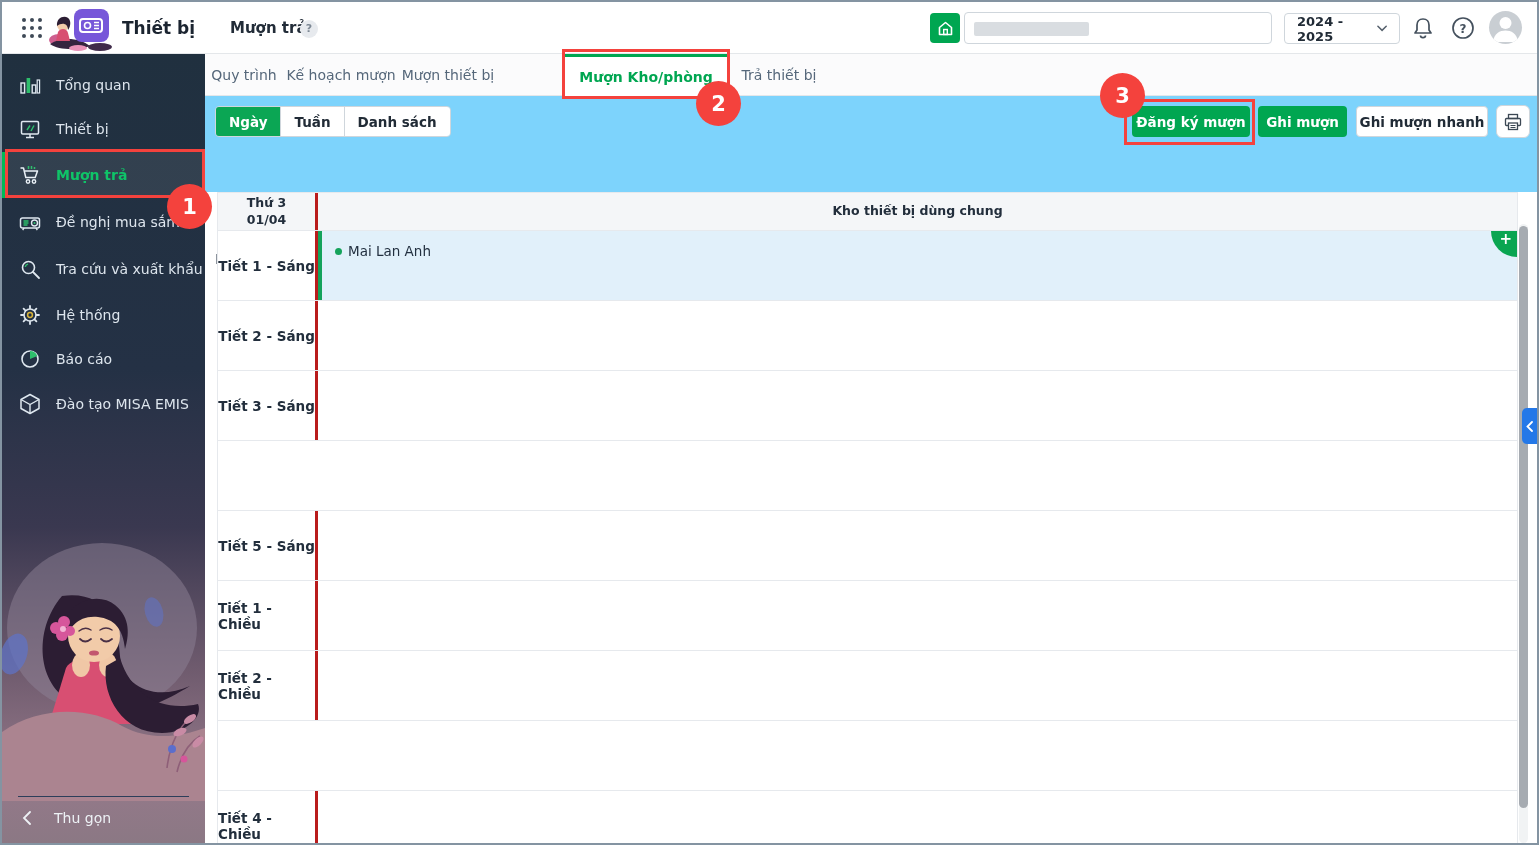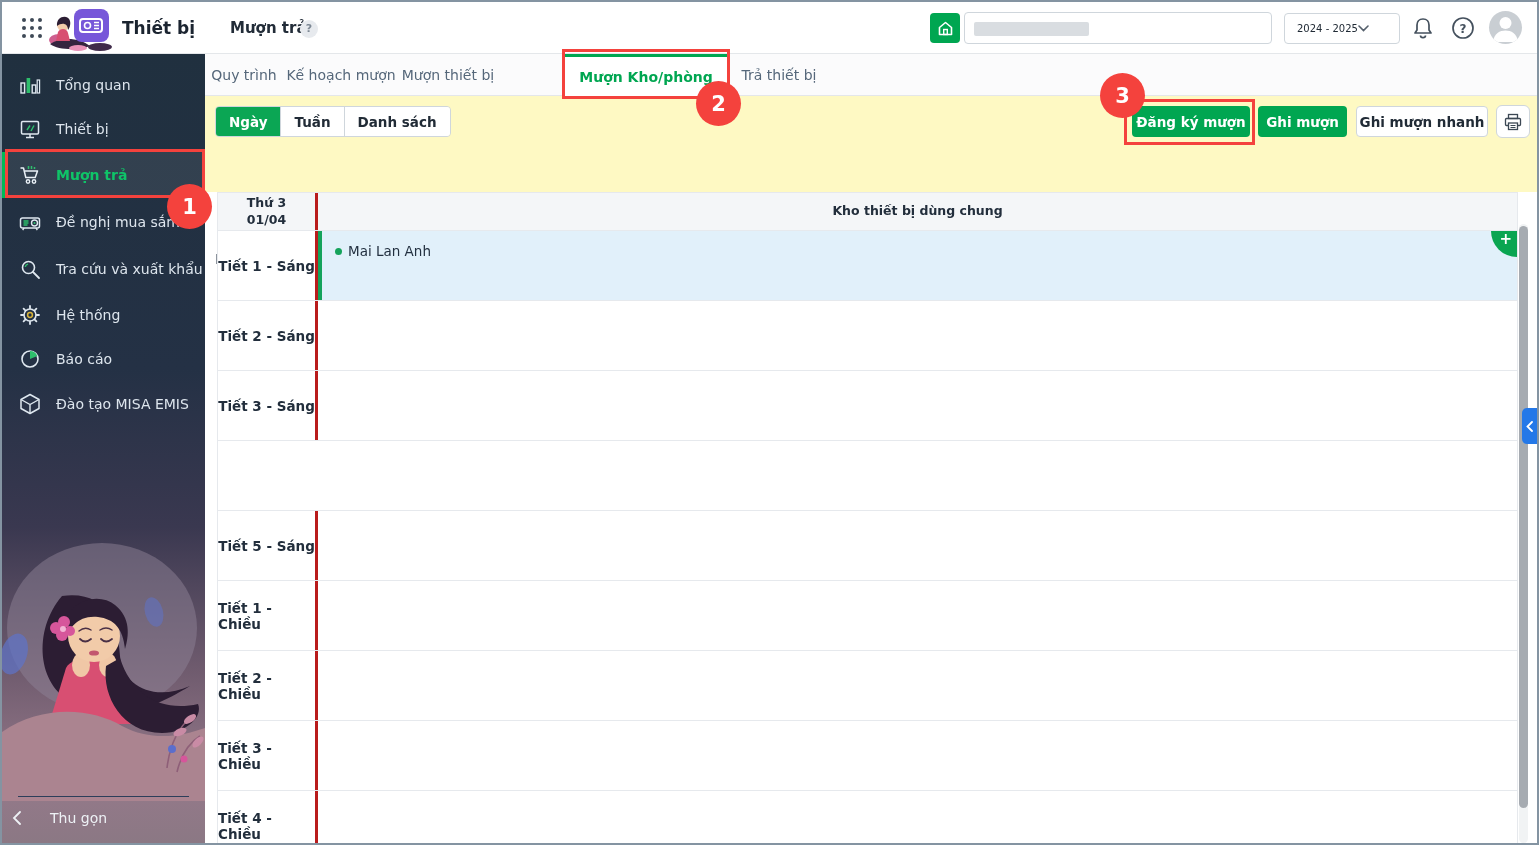--- a/index.html
+++ b/index.html
@@ -15,40 +15,40 @@
   .appgrid{position:absolute;left:18px;top:14px;width:24px;height:24px;cursor:pointer;}
   .logo{position:absolute;left:46px;top:3px;width:66px;height:48px;}
   .module-title{position:absolute;left:120px;top:0;height:52px;line-height:52px;font-size:17px;font-weight:bold;color:#1b2430;}
   .page-title{position:absolute;left:228px;top:0;height:52px;line-height:52px;font-size:15px;font-weight:600;color:#222c38;}
   .help-badge{position:absolute;left:298px;top:18px;width:18px;height:18px;border-radius:50%;background:#e7eaee;color:#7d8894;
     font-size:11px;font-weight:bold;text-align:center;line-height:18px;}
   .home-btn{position:absolute;left:928px;top:11px;width:30px;height:30px;background:#00a651;border-radius:4px;display:flex;align-items:center;justify-content:center;}
   .school-input{position:absolute;left:962px;top:10px;width:308px;height:32px;border:1px solid #cfd6dc;border-radius:4px;background:#fff;}
   .redacted{position:absolute;left:9px;top:9px;width:115px;height:14px;background:#d9dde1;border-radius:2px;}
   .year-select{position:absolute;left:1282px;top:11px;width:116px;height:31px;border:1px solid #cfd6dc;border-radius:4px;
-    display:flex;align-items:center;padding:0 12px;font-size:10px;color:#212b36;justify-content:flex-start;cursor:pointer;}
+    display:flex;align-items:center;padding:0 12px;font-size:13px;color:#212b36;justify-content:space-between;cursor:pointer;font-weight:bold;}
   .icon-btn{position:absolute;top:13px;width:26px;height:26px;display:flex;align-items:center;justify-content:center;cursor:pointer;}
   .avatar{position:absolute;left:1487px;top:9px;width:33px;height:33px;border-radius:50%;background:#c9ced3;overflow:hidden;cursor:pointer;}
   .avatar svg{display:block;}
   
   .sidebar{position:absolute;left:0;top:52px;bottom:0;width:203px;overflow:hidden;
     background:linear-gradient(180deg,#20303f 0%,#243145 40%,#3a3850 60%,#6f5b6e 78%,#95798a 92%,#8b7884 100%);}
   .nav-item{position:absolute;left:0;right:0;height:46px;display:flex;align-items:center;gap:15px;padding-left:17px;color:#dde5ed;font-size:14px;cursor:pointer;}
   .nav-item .nav-label{white-space:nowrap;}
   .nav-item.active{background:rgba(255,255,255,.08);color:#0fc468;font-weight:bold;}
   .nav-item.active::before{content:"";position:absolute;left:0;top:0;bottom:0;width:4px;background:#00bb55;}
   .side-illu{position:absolute;left:0;bottom:42px;width:203px;height:265px;pointer-events:none;}
   .side-divider{position:absolute;left:16px;right:16px;bottom:46px;border-top:1px solid #2c3e5a;}
-  .collapse-row{position:absolute;left:0;right:0;bottom:8px;height:34px;display:flex;align-items:center;gap:29px;padding-left:10px;color:#edf1f5;font-size:14px;cursor:pointer;}
+  .collapse-row{position:absolute;left:0;right:0;bottom:8px;height:34px;display:flex;align-items:center;gap:23px;padding-left:20px;color:#edf1f5;font-size:14px;cursor:pointer;}
   
   .tabrow{position:absolute;left:203px;right:0;top:52px;height:42px;background:#fbfbfc;border-bottom:1px solid #e4e7ea;}
   .tab{position:absolute;top:0;height:42px;display:flex;align-items:center;justify-content:center;font-size:14px;color:#55677a;cursor:pointer;white-space:nowrap;}
   .tab.active{background:#fff;border-top:3px solid #00a651;color:#00a651;font-weight:bold;}
   
-  .toolbar{position:absolute;left:203px;right:0;top:94px;height:96px;background:#fef9c3;}
+  .toolbar{position:absolute;left:203px;right:0;top:94px;height:96px;background:#7dd3fc;}
   .seg{position:absolute;left:10px;top:10px;display:inline-flex;border:1px solid #cfd6dc;border-radius:4px;overflow:hidden;height:31px;}
   .seg button{height:100%;padding:0 13px;background:#fff;border:none;border-left:1px solid #cfd6dc;font-size:13.5px;font-weight:600;color:#212b36;cursor:pointer;font-family:inherit;}
   .seg button:first-child{border-left:none;}
   .seg button.active{background:#0ba654;color:#fff;}
   .date-label{position:absolute;left:10px;top:161px;color:#5a6572;font-size:13.5px;top:155px;}
   .date-box{position:absolute;left:40px;top:148px;width:98px;height:31px;border:1px solid #cfd6dc;border-radius:4px;display:flex;align-items:center;background:#fff;}
   .date-box input{border:none;outline:none;width:64px;padding:0 0 0 8px;font-size:12.5px;color:#212b36;font-family:inherit;background:transparent;}
   .date-box .cal{width:28px;height:100%;border-left:1px solid #e2e6ea;display:flex;align-items:center;justify-content:center;cursor:pointer;}
   .filter-btn{position:absolute;left:146px;top:148px;width:98px;height:31px;border:1px solid #cfd6dc;border-radius:4px;background:#fff;
     display:flex;align-items:center;justify-content:center;gap:6px;font-size:12.5px;font-weight:600;color:#212b36;cursor:pointer;font-family:inherit;}
@@ -390,21 +390,20 @@
     </div>
     <div class="srow body-row">
       <div class="cell label-cell">Tiết 1 - Chiều</div>
       <div class="cell slot-cell"></div>
     </div>
     <div class="srow body-row">
       <div class="cell label-cell">Tiết 2 - Chiều</div>
       <div class="cell slot-cell"></div>
     </div>
     <div class="srow body-row">
-      <div class="cell label-cell">Tiết 3 - Chiều</div>
       <div class="cell slot-cell"></div>
     </div>
     <div class="srow body-row">
       <div class="cell label-cell">Tiết 4 - Chiều</div>
       <div class="cell slot-cell"></div>
     </div>
   </div>
 
   <div class="vtrack">
     <div class="vthumb"></div>

